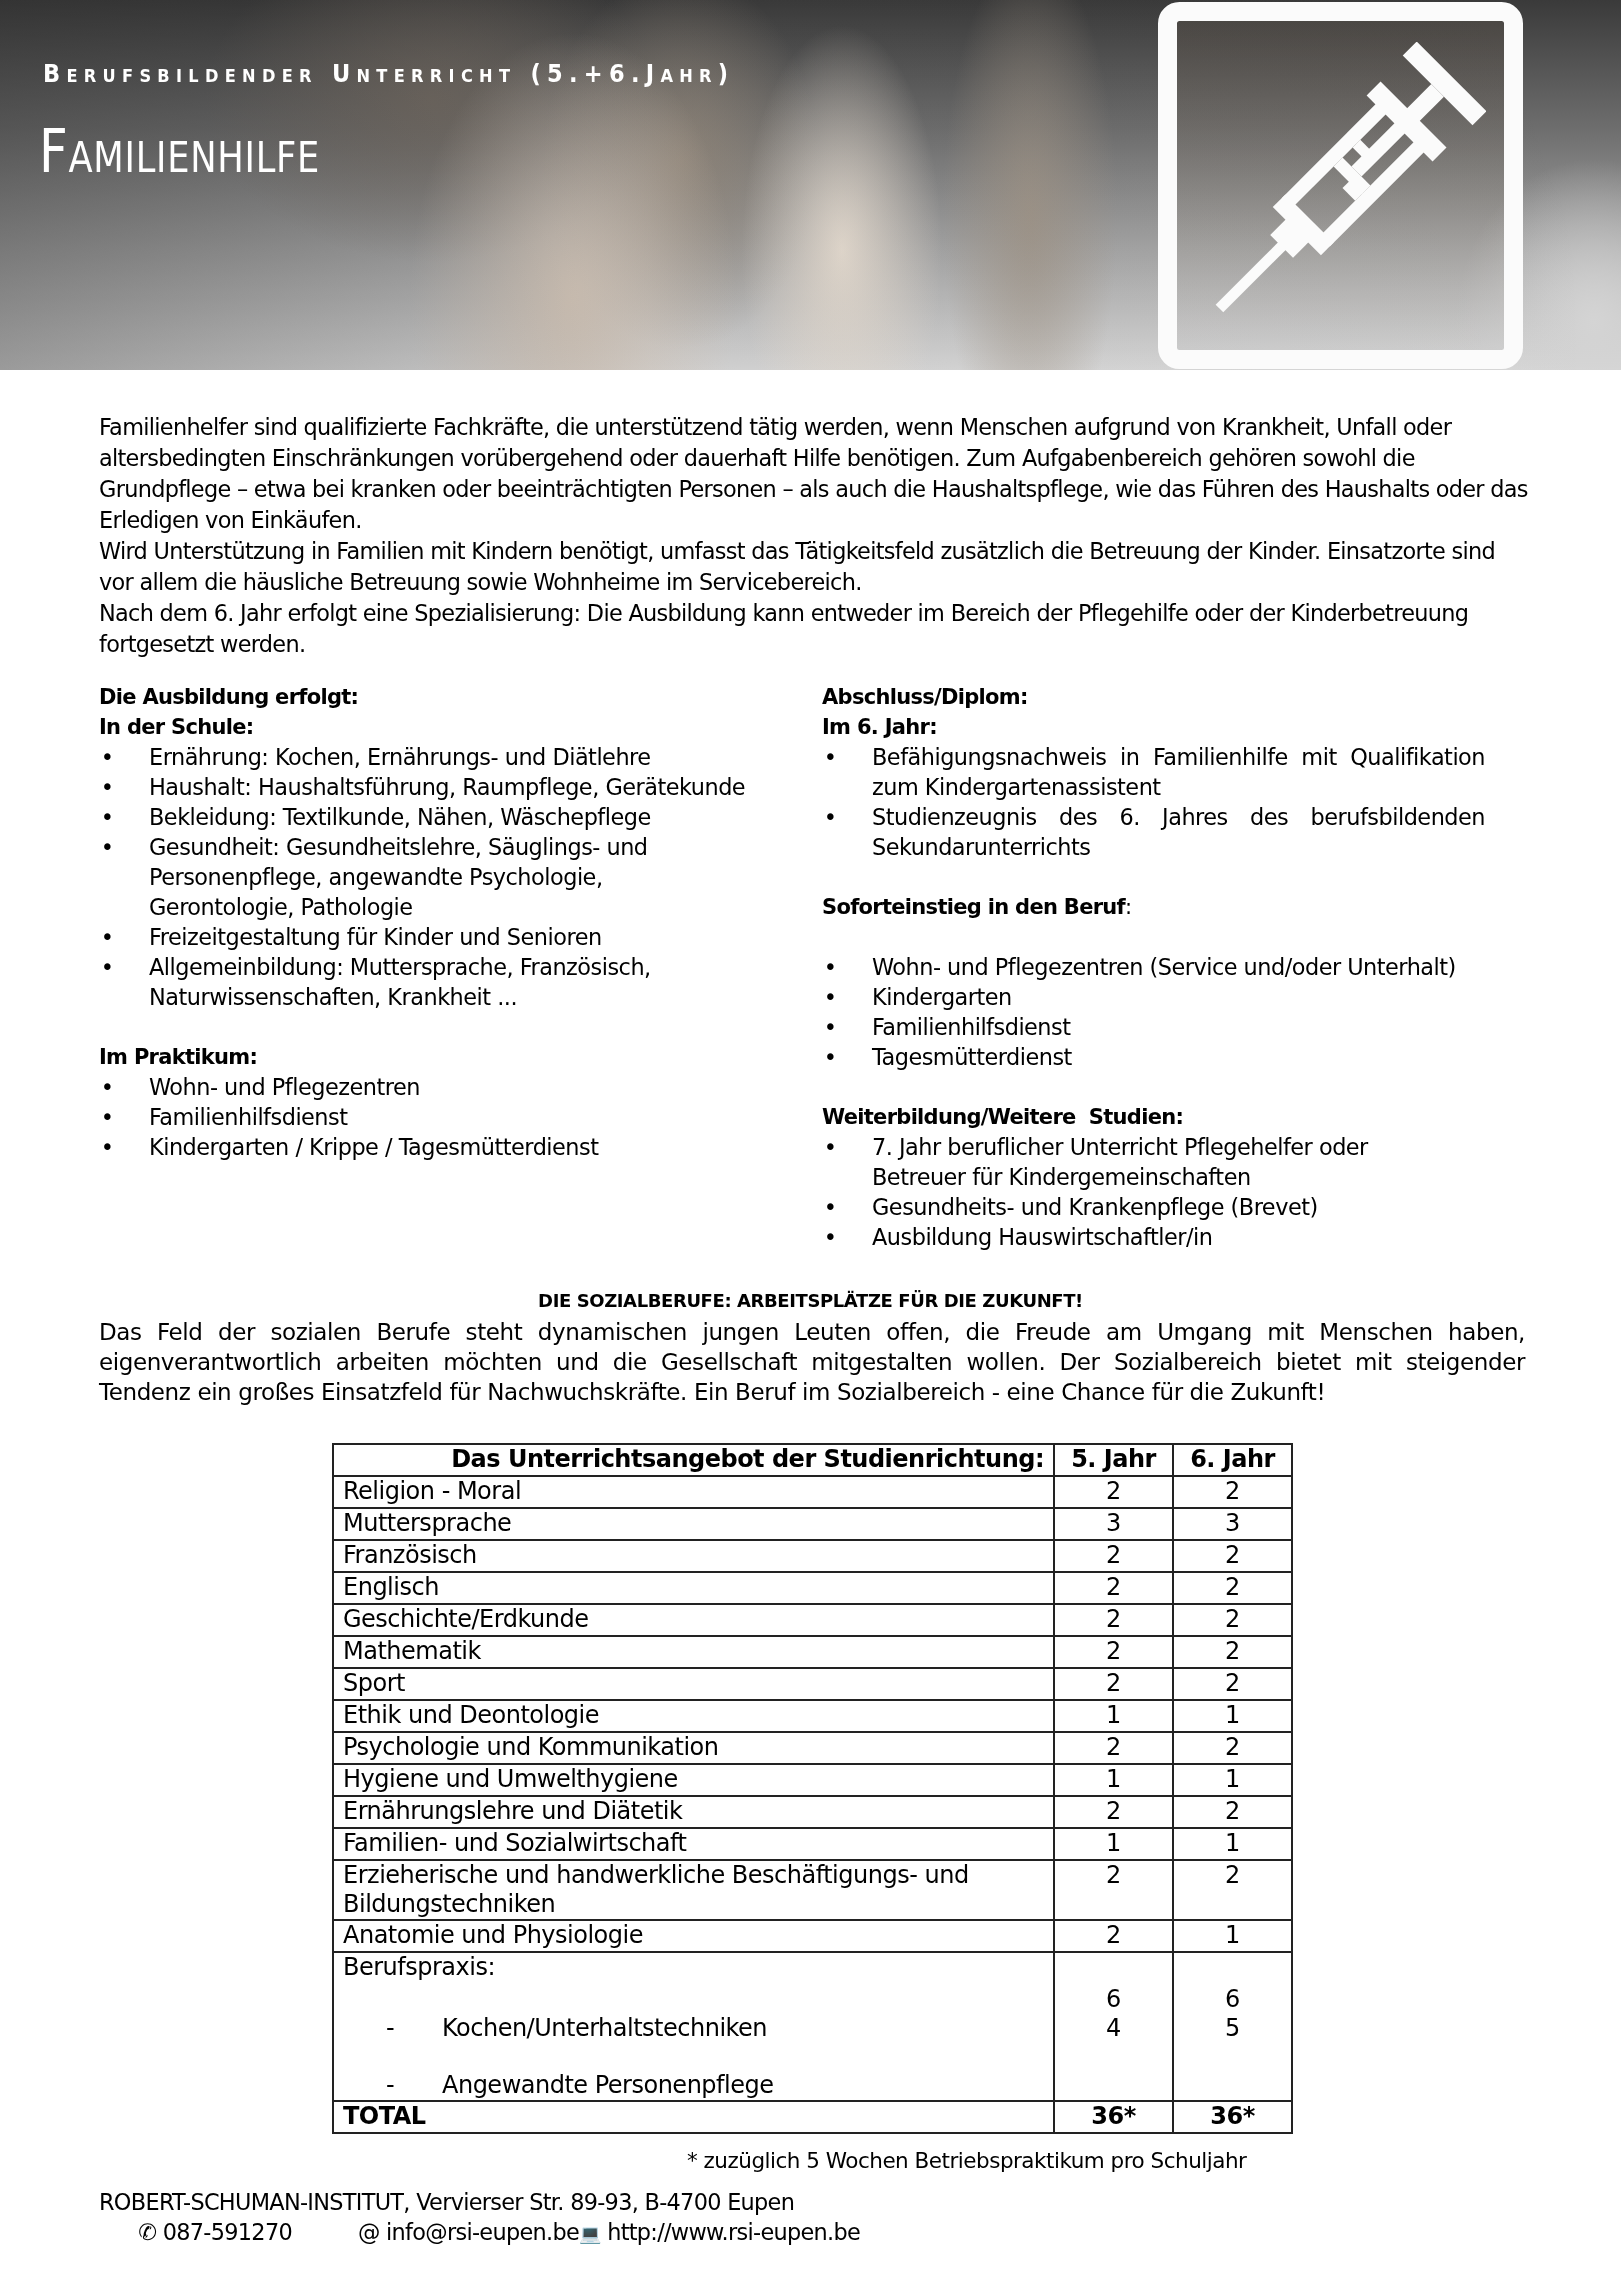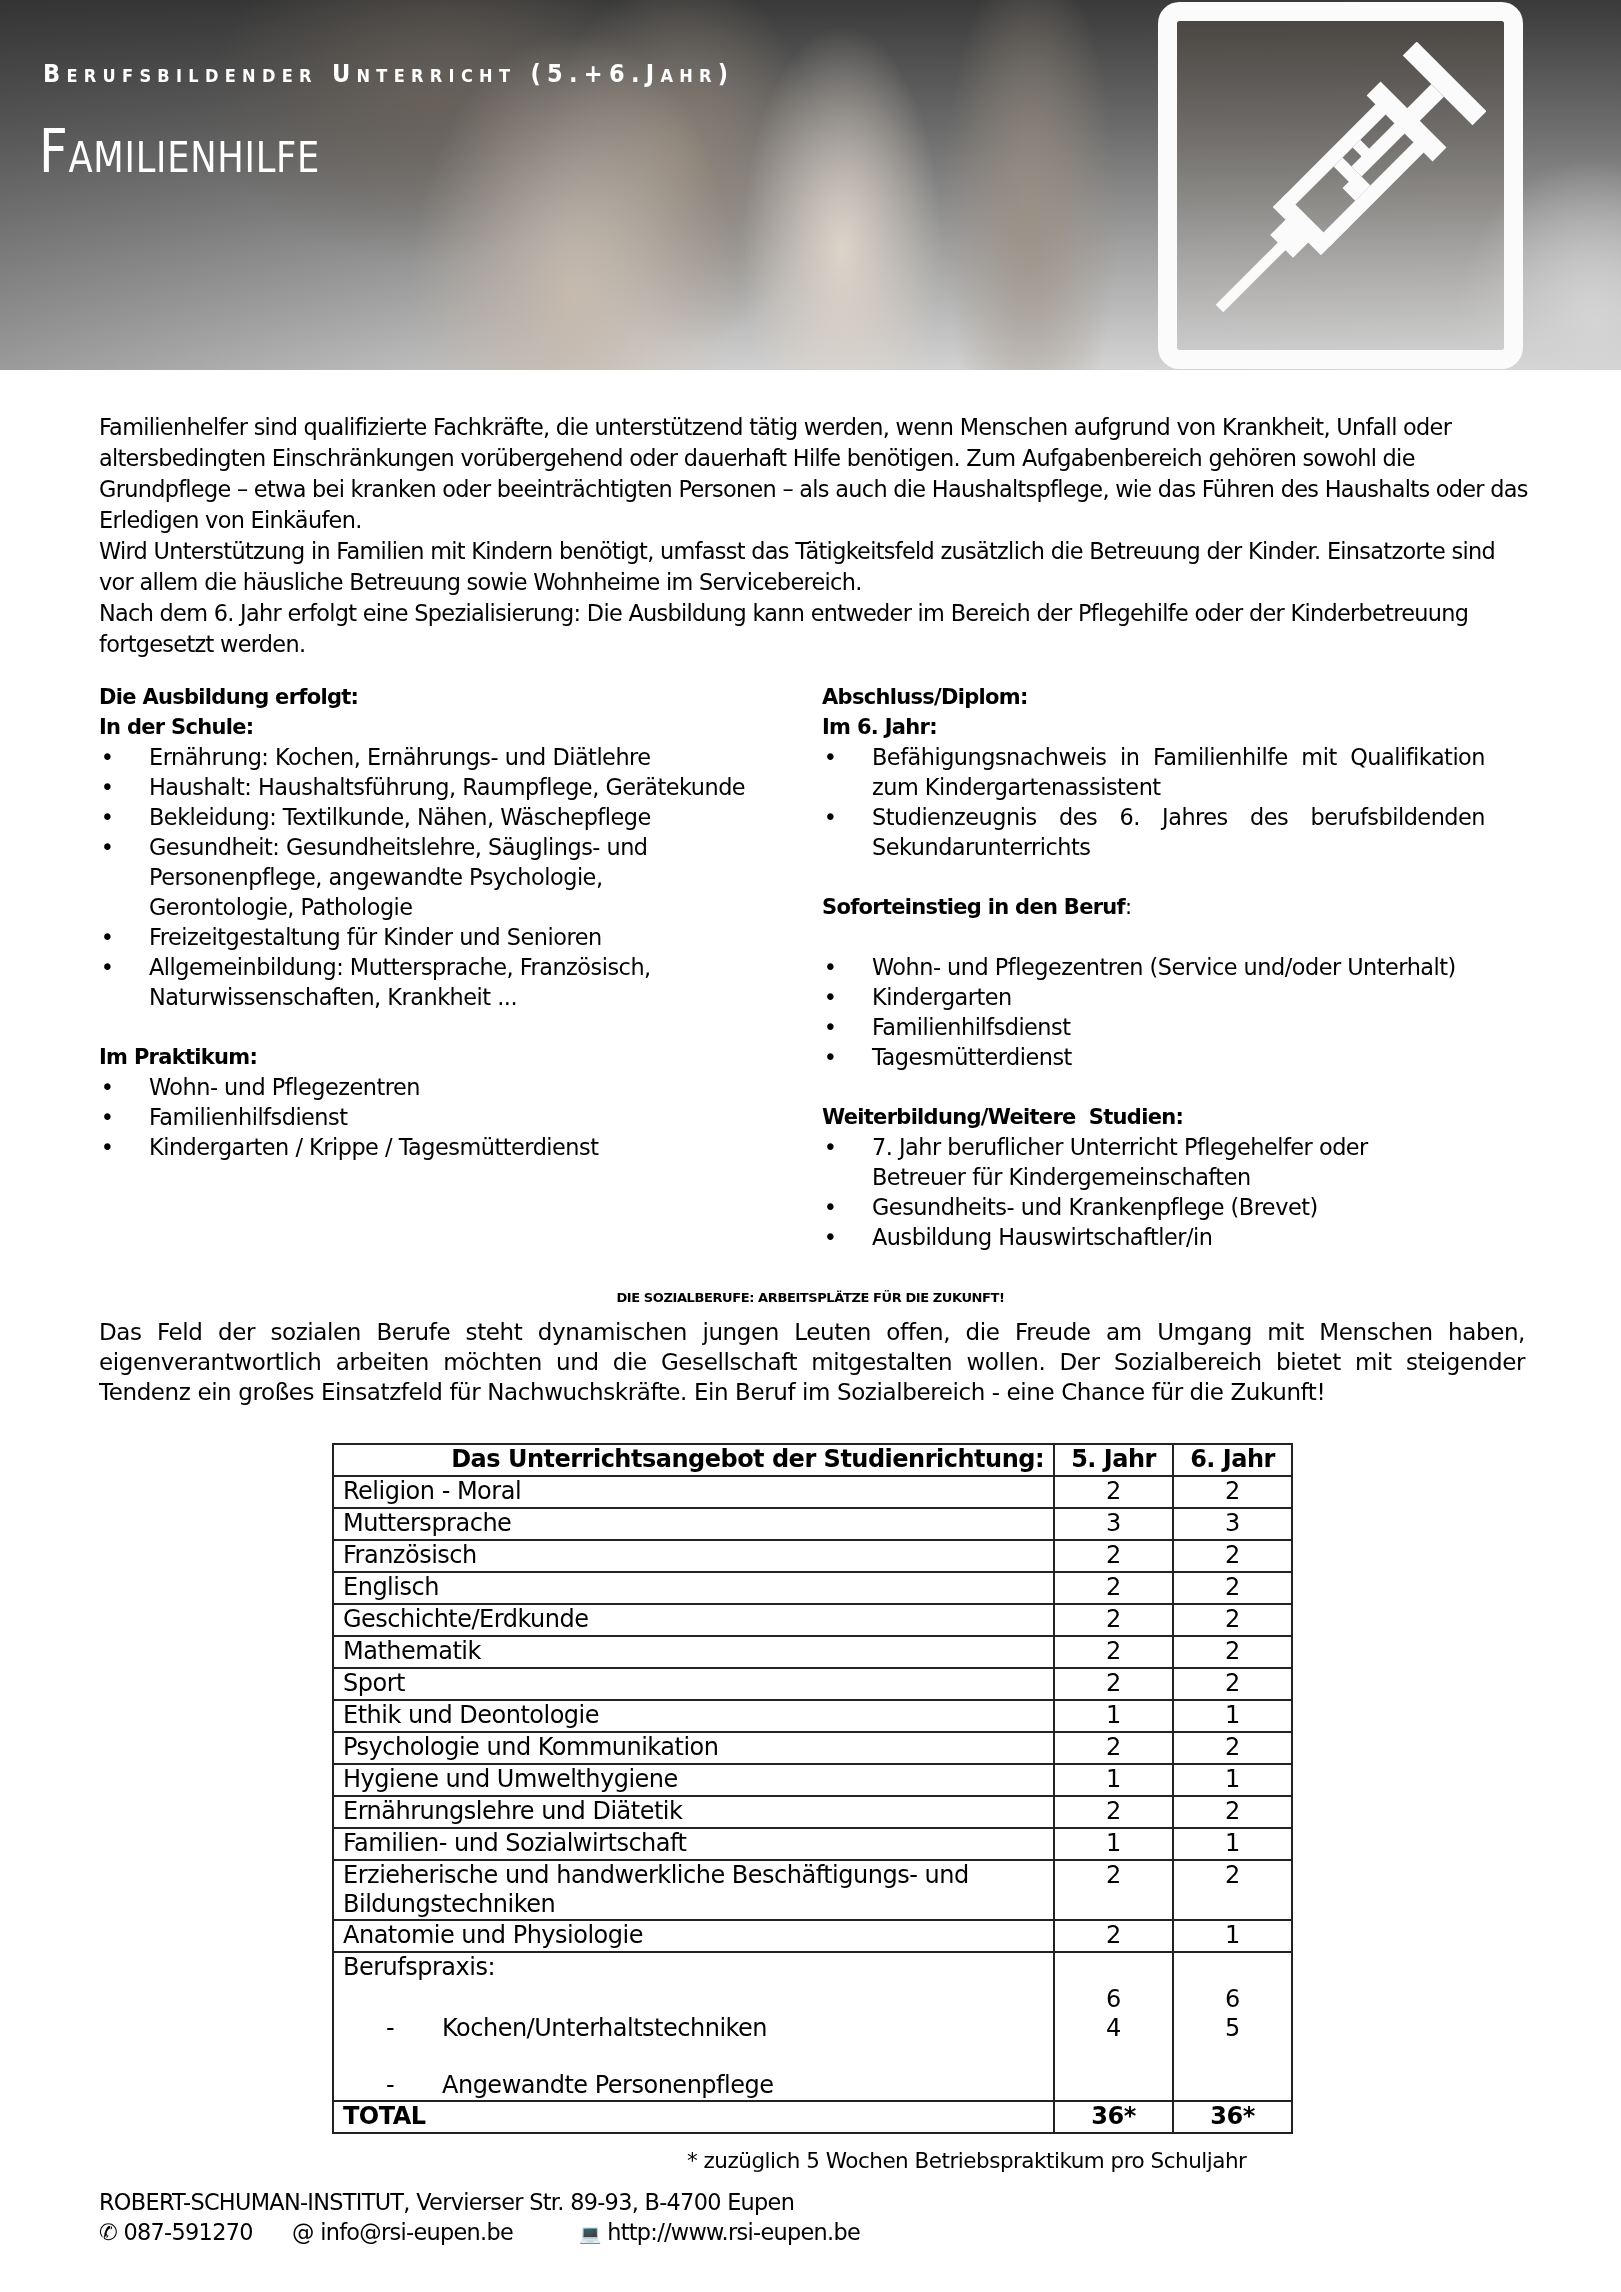--- a/index.html
+++ b/index.html
@@ -53,21 +53,21 @@
   .col-right { left: 822px; top: 682px; width: 663px; }
   .col h3 { font-size: 21px; font-weight: bold; line-height: 30px; letter-spacing: -0.7px; }
   .col ul { list-style: none; }
   .col li { position: relative; padding-left: 50px; }
   .col li .bullet { position: absolute; left: 1.8px; top: 0; }
   .gap { height: 30px; }
   .justify { text-align: justify; }
 
   .social-heading {
     position: absolute; left: 0; width: 1621px; top: 1290px; text-align: center;
-    font-weight: bold; font-size: 13px; letter-spacing: -0.4px;
+    font-weight: bold; font-size: 18px; letter-spacing: -0.4px;
   }
   .social-text {
     position: absolute; left: 99px; top: 1317px; width: 1426px;
     font-size: 23px; line-height: 30px; text-align: justify; letter-spacing: -0.4px;
   }
 
   
   table.subjects {
     position: absolute; left: 332px; top: 1443px; width: 961px;
     border-collapse: collapse; font-size: 24px; letter-spacing: -0.5px;
@@ -78,21 +78,21 @@
   .subjects th { font-weight: bold; text-align: right; height: 32px; }
   .subjects th.num, .subjects td.num { text-align: center; width: 119px; }
   .subjects td { height: 32px; }
   .subjects .praxis-sub { padding-left: 43px; display: block; margin-top: 28px; }
   .subjects .praxis-sub span.dash { display: inline-block; width: 56px; }
   .subjects tr.total td { font-weight: bold; height: 32px; }
 
   .footnote { position: absolute; left: 687px; top: 2148px; font-size: 21.5px; letter-spacing: -0.5px; }
 
   .footer { position: absolute; left: 99px; top: 2187px; font-size: 22.4px; line-height: 30px; letter-spacing: -0.7px; }
-  .footer .contact span { display: inline-block; }
+  .footer .contact span { display: inline-block; text-align: right; }
   .footer .phone { width: 193px; }
   .footer .email { width: 287px; }
 </style>
 </head>
 <body>
 
 <div class="banner">
   <div class="banner-shade"></div>
   <div class="banner-subtitle">Berufsbildender Unterricht (5.+6.Jahr)</div>
   <div class="banner-title">Familienhilfe</div>

